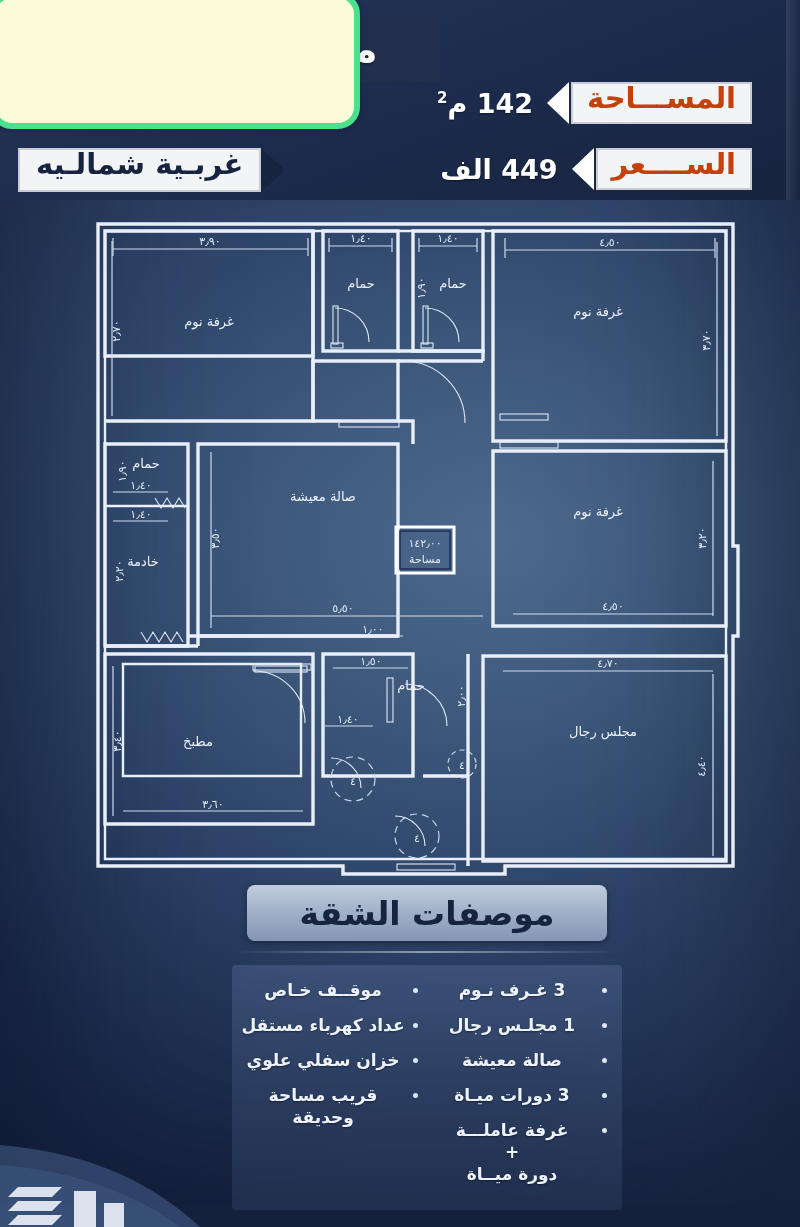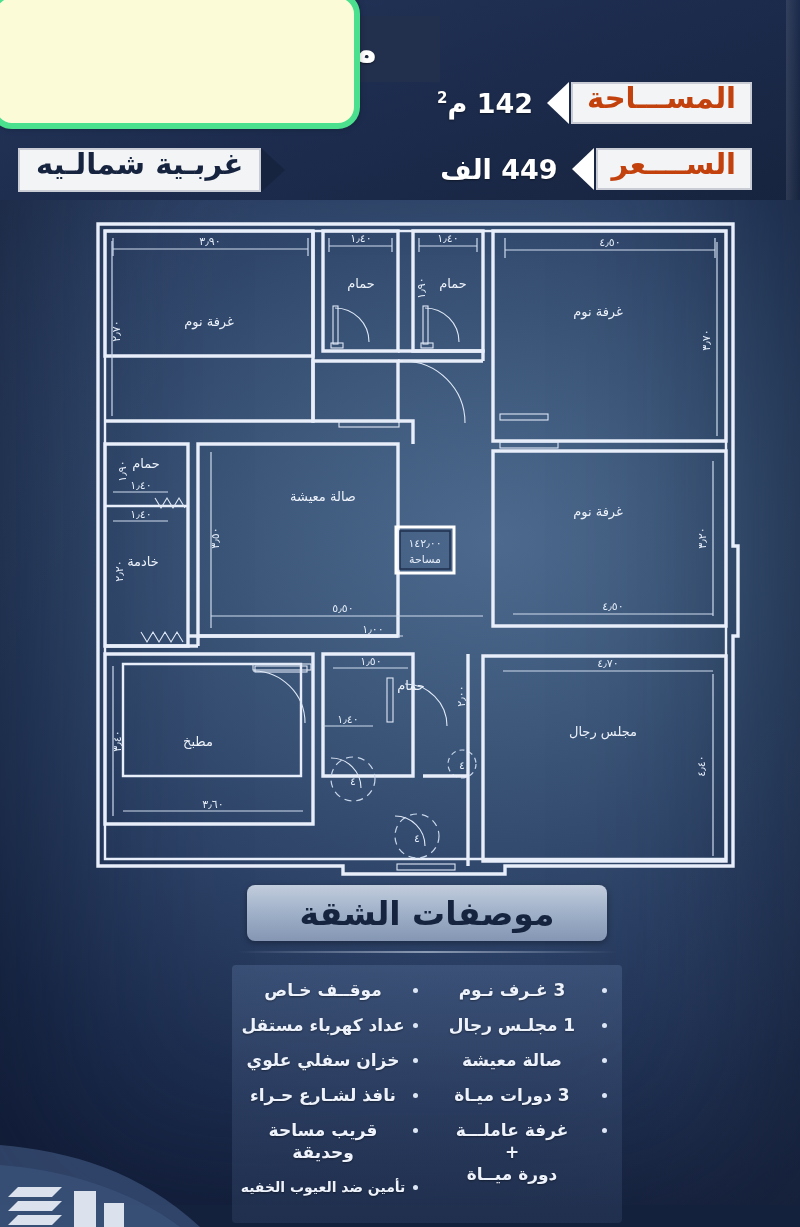--- a/index.html
+++ b/index.html
@@ -482,29 +482,21 @@
         <div class="spec-item">
           <span class="bullet"></span>
           <span class="spec-text">عداد كهرباء مستقل</span>
         </div>
         <div class="spec-item">
           <span class="bullet"></span>
           <span class="spec-text">خزان سفلي علوي</span>
         </div>
         <div class="spec-item">
           <span class="bullet"></span>
-          <span class="spec-text">نافذ لشـارع حـراء</span>
-        </div>
-        <div class="spec-item">
-          <span class="bullet"></span>
           <span class="spec-text">قريب مساحة وحديقة</span>
-        </div>
-        <div class="spec-item" style="font-size:14px;">
-          <span class="bullet"></span>
-          <span class="spec-text">تأمين ضد العيوب الخفيه</span>
         </div>
       </div>
 
     </div>
   </div>
 
   <div class="footer-shape">
     <svg width="330" height="120" viewBox="0 0 330 120" xmlns="http://www.w3.org/2000/svg">
       <path d="M0 38 C70 44 140 64 200 120 L0 120 Z" fill="#47618c" opacity="0.55"></path>
       <path d="M0 58 C60 62 130 82 180 120 L0 120 Z" fill="#3a527a" opacity="0.7"></path>

